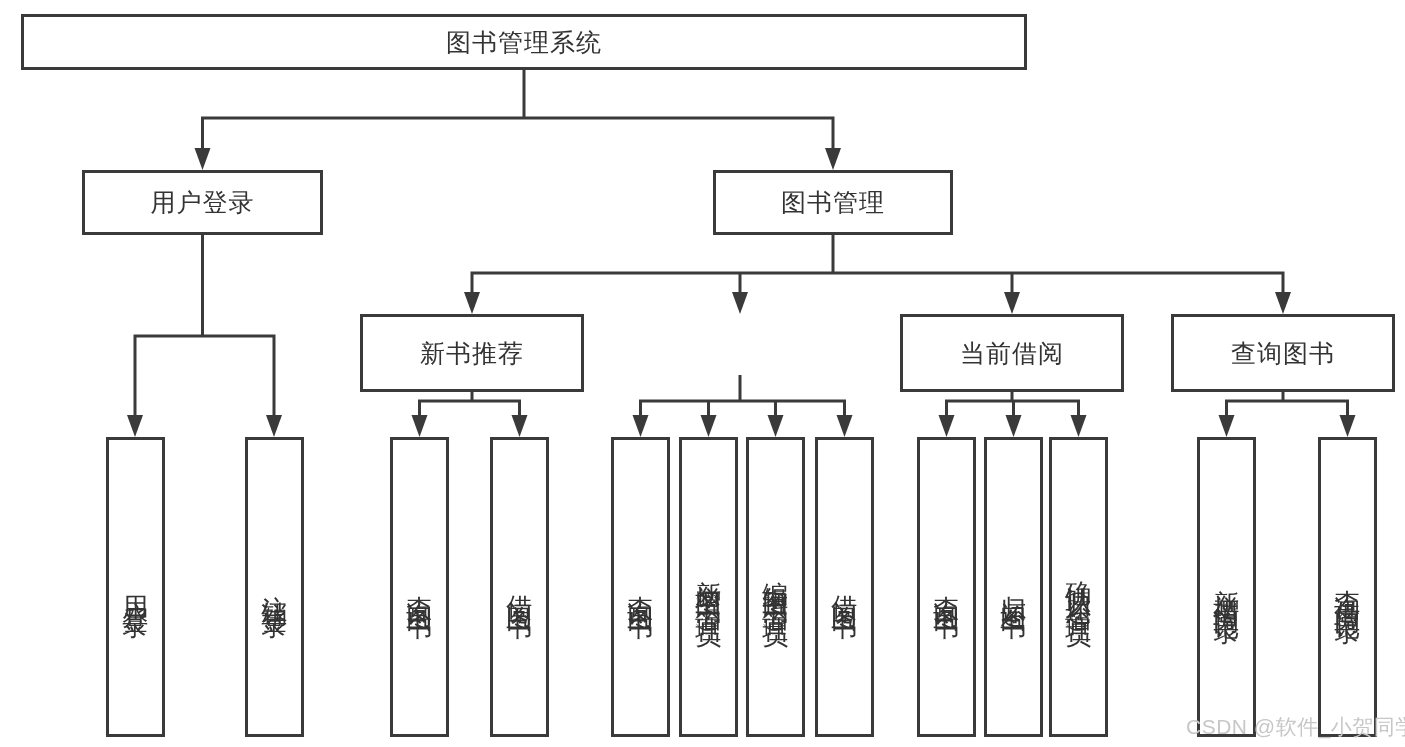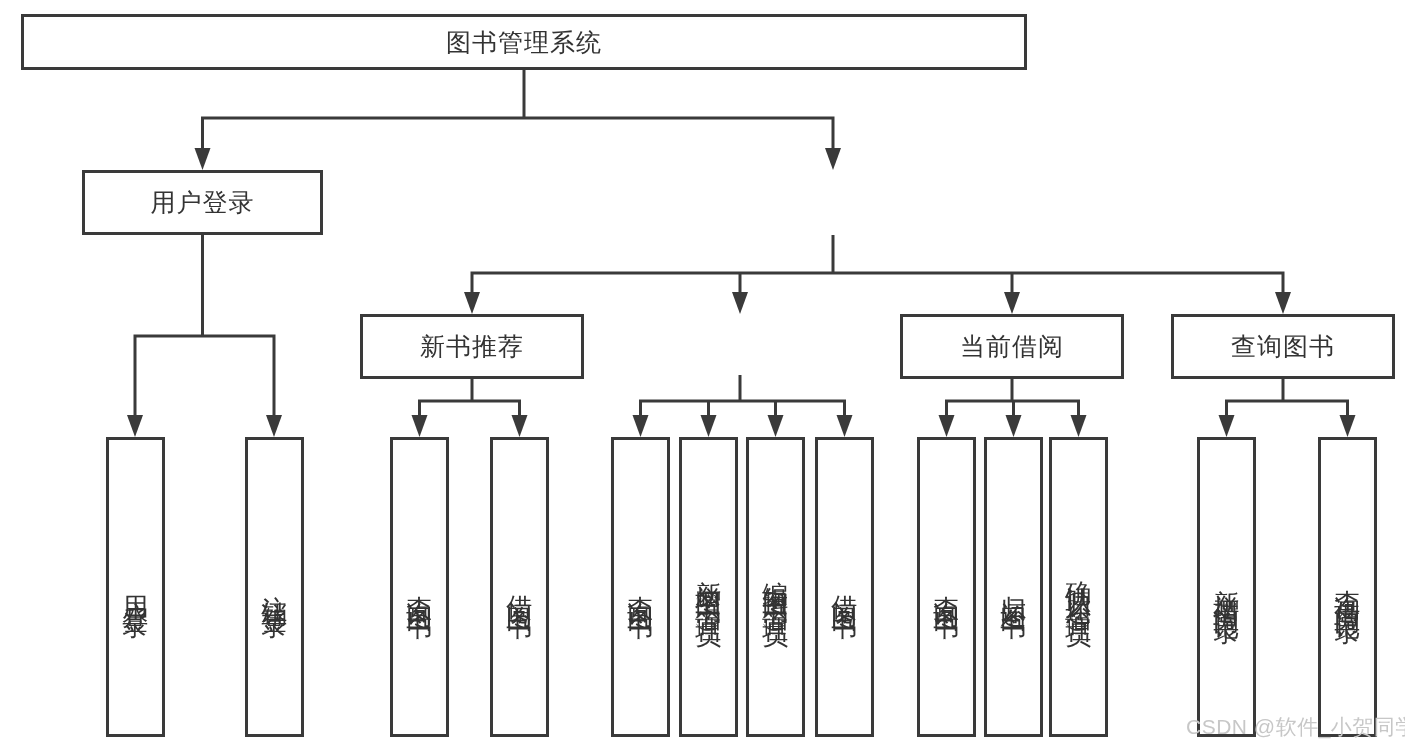--- a/index.html
+++ b/index.html
@@ -43,21 +43,21 @@
   }
   .node .hlabel {
     font-size: 25px;
     letter-spacing: 1px;
     color: var(--text);
     white-space: nowrap;
   }
   .node.root  { left: 21px;  top: 14px;  width: 1006px; height: 56px; }
   .node.lvl2a { left: 82px;  top: 170px; width: 241px;  height: 65px; }
   .node.lvl2b { left: 713px; top: 170px; width: 240px;  height: 65px; }
-  .node.lvl3  { top: 314px; width: 224px; height: 65px; }
+  .node.lvl3  { top: 314px; width: 224px; height: 78px; }
   .node.lvl3a { left: 360px;  }
   .node.lvl3b { left: 628px;  }
   .node.lvl3c { left: 900px; text-align: right;  }
   .node.lvl3d { left: 1171px; }
   .node.leaf  { top: 437px; width: 59px; height: 300px; }
   .leaf .vlabel {
     writing-mode: vertical-rl;
     text-orientation: mixed;
     font-size: 26px;
     line-height: 1.1;
@@ -130,20 +130,23 @@
     <polygon points="1339.5,415 1355.5,415 1347.5,437"></polygon>
   </svg>
 
   <div class="node root">
     <span class="hlabel">图书管理系统</span>
   </div>
 
   <div class="node lvl2a">
     <span class="hlabel">用户登录</span>
   </div>
+  <div class="node lvl2b">
+    <span class="hlabel">图书管理</span>
+  </div>
 
   <div class="node lvl3 lvl3a">
     <span class="hlabel">新书推荐</span>
   </div>
   <div class="node lvl3 lvl3c">
     <span class="hlabel">当前借阅</span>
   </div>
   <div class="node lvl3 lvl3d">
     <span class="hlabel">查询图书</span>
   </div>

